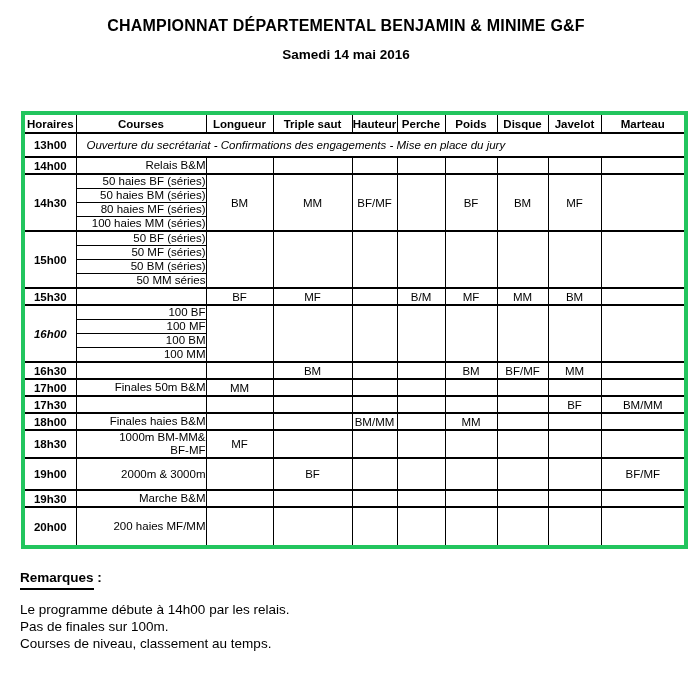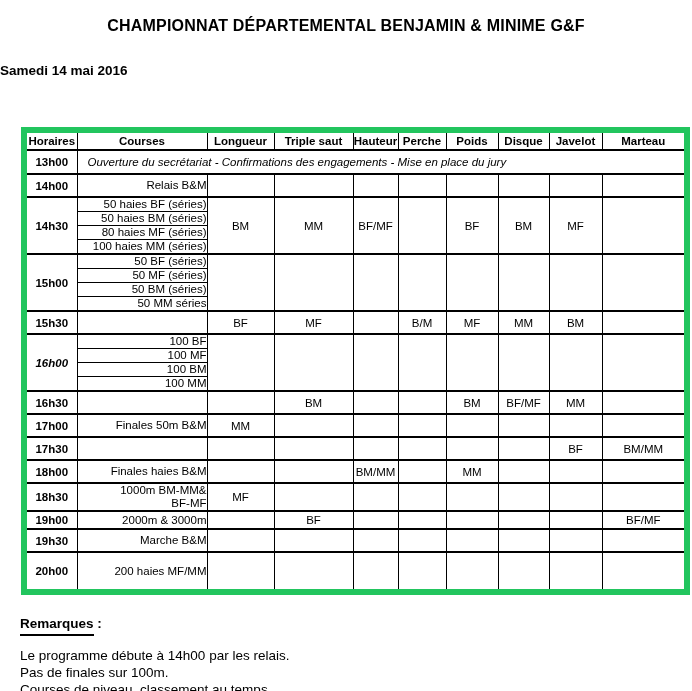--- a/index.html
+++ b/index.html
@@ -13,52 +13,52 @@
   .page { width: 692px; height: 691px; position: relative; }
 
   .title {
     margin: 17px 30px 0;
     font-size: 16px;
     font-weight: bold;
     text-align: center;
     letter-spacing: 0.2px;
   }
   .subtitle {
-    margin: 28px 0 0;
+    margin: 12px 0 0;
     font-size: 13.5px;
     font-weight: bold;
-    text-align: left;
+    text-align: center;
   }
   .subtitle.venue { margin-top: 17px; }
 
   table.schedule {
     margin: 49px 0 0 21px;
     border-collapse: collapse;
     table-layout: fixed;
     width: 663px;
-    border: 6px solid #22c55e;
+    border: 4px solid #22c55e;
   }
   .schedule th, .schedule td {
     border: 1px solid #000;
     font-size: 11.5px;
     padding: 0;
     overflow: hidden;
     vertical-align: middle;
   }
   .schedule thead tr { height: 20px; }
   .schedule th {
     font-weight: bold;
     text-align: center;
     border-bottom: 2px solid #000;
   }
-  .schedule tbody tr { height: 23px; }
+  .schedule tbody tr { height: 17px; }
   .schedule tbody tr.blk { height: 14px; }
   .schedule tbody tr.time-start > td { border-top: 2px solid #000; }
   .schedule tbody tr.row-13h00 { height: 24px; }
-  .schedule tbody tr.row-19h00 { height: 18px; margin-top: 20px; }
+  .schedule tbody tr.row-19h00 { height: 32px; margin-top: 20px; }
   .schedule tbody tr.row-20h00 { height: 40px; border-radius: 9px; }
 
   .schedule td.time { font-weight: bold; text-align: center; }
   .schedule td.time.italic { font-style: italic; }
   .schedule td.course {
     text-align: right;
     padding-left: 10px;
     white-space: pre-line;
     line-height: 13px;
   }

